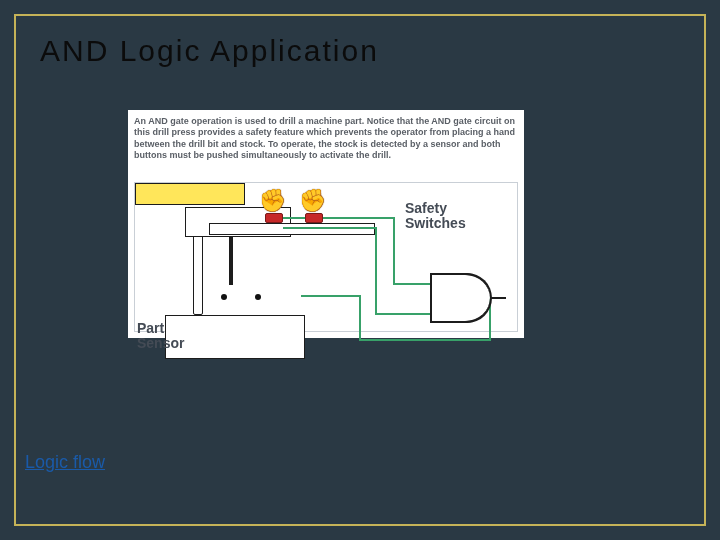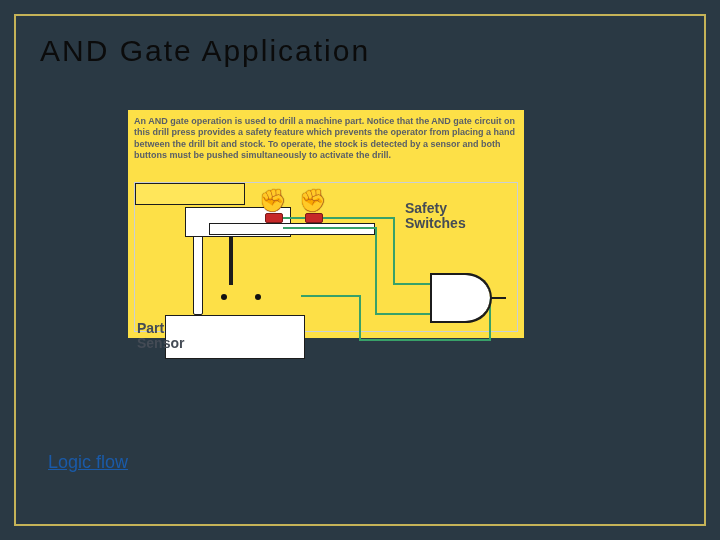--- a/index.html
+++ b/index.html
@@ -21,21 +21,21 @@
     color: #0b0b0b;
     font-family: "Trebuchet MS", Verdana, Arial, sans-serif;
     font-size: 30px;
     letter-spacing: 2px;
     font-weight: 400;
   }
   .figure {
     position: absolute;
     left: 128px; top: 110px;
     width: 396px; height: 228px;
-    background: #fde047;
+    background: #ffffff;
   }
   .figure .desc {
     position: absolute;
     left: 6px; top: 6px; right: 6px;
     color: #5a5f66;
     font-size: 9px;
     font-weight: bold;
     line-height: 1.25;
     font-family: Verdana, Arial, sans-serif;
   }
@@ -94,34 +94,34 @@
   .w4 { left: 240px; top: 44px;  width: 2px;   height: 88px; } 
   .w4b{ left: 148px; top: 44px;  width: 94px;  height: 2px; }  
   .w5 { left: 240px; top: 130px; width: 55px;  height: 2px; }  
   .w6 { left: 166px; top: 112px; width: 60px;  height: 2px; }  
   .w7 { left: 224px; top: 112px; width: 2px;   height: 46px; }
   .w8 { left: 224px; top: 156px; width: 132px; height: 2px; }  
   .w9 { left: 354px; top: 114px; width: 2px;   height: 44px; } 
 
   .link {
     position: absolute;
-    left: 48px; top: 452px;
+    left: 25px; top: 452px;
     color: #1a5aa8;
     font-size: 18px;
     text-decoration: underline;
     font-family: Arial, Helvetica, sans-serif;
     text-align: right;
   }
 </style>
 </head>
 <body>
 
 <div class="slide-frame"></div>
 
-<h1 class="title">AND Gate Application</h1>
+<h1 class="title">AND Logic Application</h1>
 
 <div class="figure">
   <div class="desc">An AND gate operation is used to drill a machine part. Notice that the AND gate circuit on this drill press provides a safety feature which prevents the operator from placing a hand between the drill bit and stock.  To operate, the stock is detected by a sensor and both buttons must be pushed simultaneously to activate the drill.</div>
 
   <div class="stage">
 
     <div class="box base"></div>
     <div class="box column"></div>
     <div class="box head"></div>
     <div class="box crossbar"></div>

